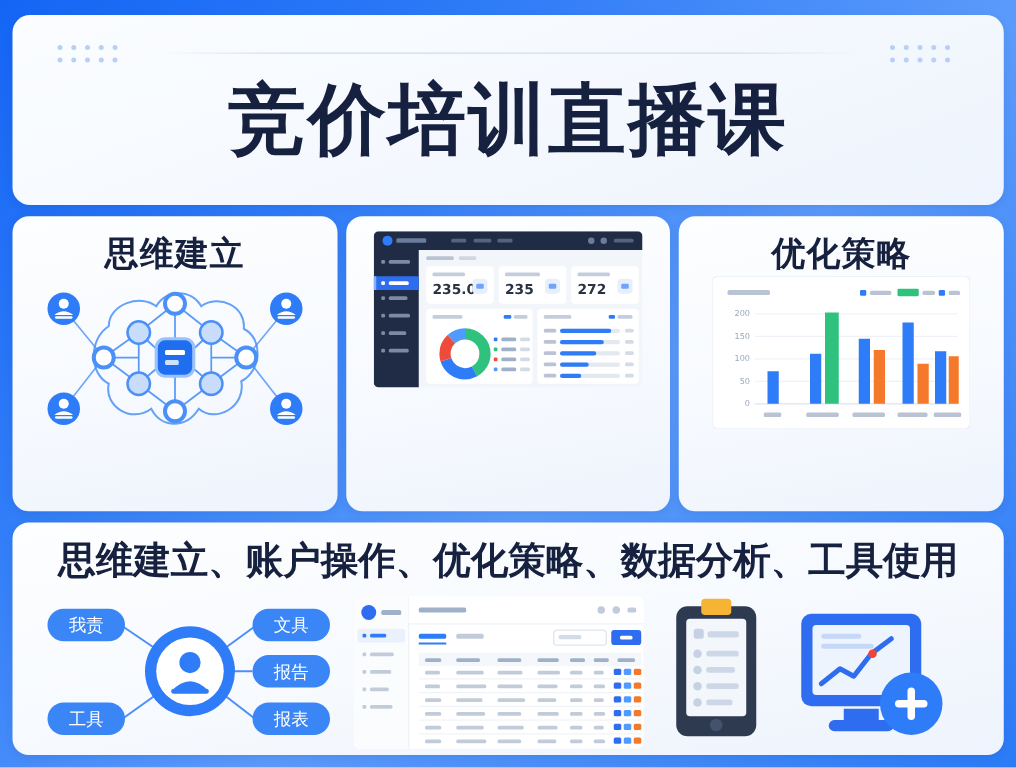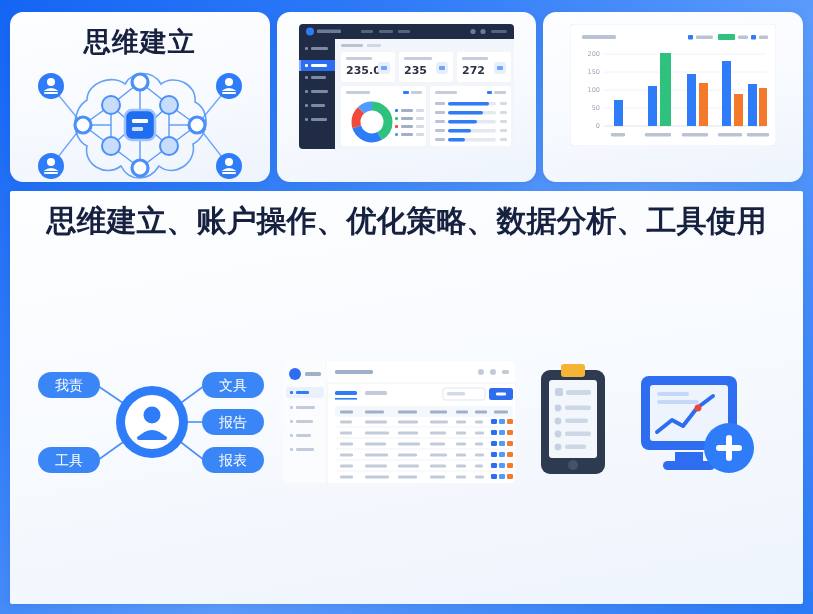--- a/index.html
+++ b/index.html
@@ -40,41 +40,41 @@
   }
   .main-title {
     position: absolute; left: 0; right: 0; top: 42px;
     text-align: center;
     font-size: 62px; font-weight: bold; letter-spacing: 2px;
     color: #16203f;
     font-family: "DejaVu Sans", "Liberation Sans", sans-serif;
   }
 
   
-  .cards-row { display: flex; gap: 7px; height: 170px; flex: none; }
+  .cards-row { display: flex; gap: 7px; height: 236px; flex: none; }
   .feature-card {
     flex: 1;
     background: linear-gradient(170deg,#fdfeff 0%, #f6f9fe 60%, #eef4fd 100%);
     border-radius: 13px;
     box-shadow: 0 2px 8px rgba(10,40,100,.10);
     display: flex; flex-direction: column; align-items: center;
     padding-top: 12px;
     overflow: hidden;
   }
   .feature-title {
     font-size: 27px; font-weight: bold; color: #16203f; letter-spacing: 1px;
     font-family: "DejaVu Sans", "Liberation Sans", sans-serif;
   }
   .feature-art { flex: 1; width: 100%; display: flex; align-items: flex-start; justify-content: center; }
 
   
   .bottom-card {
     flex: 1;
     background: linear-gradient(170deg,#fdfeff 0%, #f7fafe 50%, #eef4fd 100%);
-    border-radius: 2px;
+    border-radius: 13px;
     box-shadow: 0 2px 8px rgba(10,40,100,.10);
     display: flex; flex-direction: column;
     padding: 10px 8px 8px 8px;
     overflow: hidden;
   }
   .bottom-title {
     text-align: center; font-size: 30px; font-weight: bold; color: #16203f;
     letter-spacing: 0px; margin-bottom: 6px;
     font-family: "DejaVu Sans", "Liberation Sans", sans-serif;
   }
@@ -86,20 +86,48 @@
   .art-table { flex: 1; display: flex; align-items: center; justify-content: center; }
   .art-icons { width: 270px; flex: none; }
 
   svg { display: block; }
 </style>
 </head>
 <body>
 
 <div class="poster">
 
+  <div class="header-card">
+    <div class="dot-grid left">
+      <i></i>
+        <i></i>
+        <i></i>
+        <i></i>
+        <i></i>
+        <i></i>
+        <i></i>
+        <i></i>
+        <i></i>
+        <i></i>
+    </div>
+    <div class="dot-grid right">
+      <i></i>
+        <i></i>
+        <i></i>
+        <i></i>
+        <i></i>
+        <i></i>
+        <i></i>
+        <i></i>
+        <i></i>
+        <i></i>
+    </div>
+    <div class="divider"></div>
+    <div class="main-title">竞价培训直播课</div>
+  </div>
 
   <div class="cards-row">
 
     <div class="feature-card">
       <div class="feature-title">思维建立</div>
       <div class="feature-art">
         <svg width="230" height="130" viewBox="0 0 230 130">
 
           <path d="M62 40 C62 22 88 14 100 24 C108 10 128 10 136 24 C150 14 172 24 170 42
                    C186 50 184 76 168 84 C172 104 148 118 134 106 C124 122 104 122 96 106
@@ -295,20 +323,21 @@
               <rect x="149" y="114" width="48" height="3.4" rx="1.7" fill="#e4e9f1"></rect>
               <rect x="149" y="114" width="17" height="3.4" rx="1.7" fill="#2f7cf8"></rect>
               <rect x="201" y="114" width="7" height="3" rx="1.2" fill="#d3dbe7"></rect>
             </g>
           </g>
         </svg>
       </div>
     </div>
 
     <div class="feature-card">
+      <div class="feature-title">优化策略</div>
       <div class="feature-art">
         <svg width="206" height="122" viewBox="0 0 206 122">
           <rect x="0" y="0" width="206" height="122" rx="4" fill="#ffffff" stroke="#eaeff7"></rect>
           <rect x="12" y="11" width="34" height="4" rx="1.5" fill="#b9c3d4"></rect>
 
           <g>
             <rect x="118" y="11" width="5" height="4.5" rx="1" fill="#2f7cf8"></rect>
             <rect x="126" y="11.5" width="17" height="3.5" rx="1.2" fill="#b9c3d4"></rect>
             <rect x="148" y="10" width="17" height="6" rx="1" fill="#2ec27e"></rect>
             <rect x="168" y="11.5" width="10" height="3.5" rx="1.2" fill="#b9c3d4"></rect>

